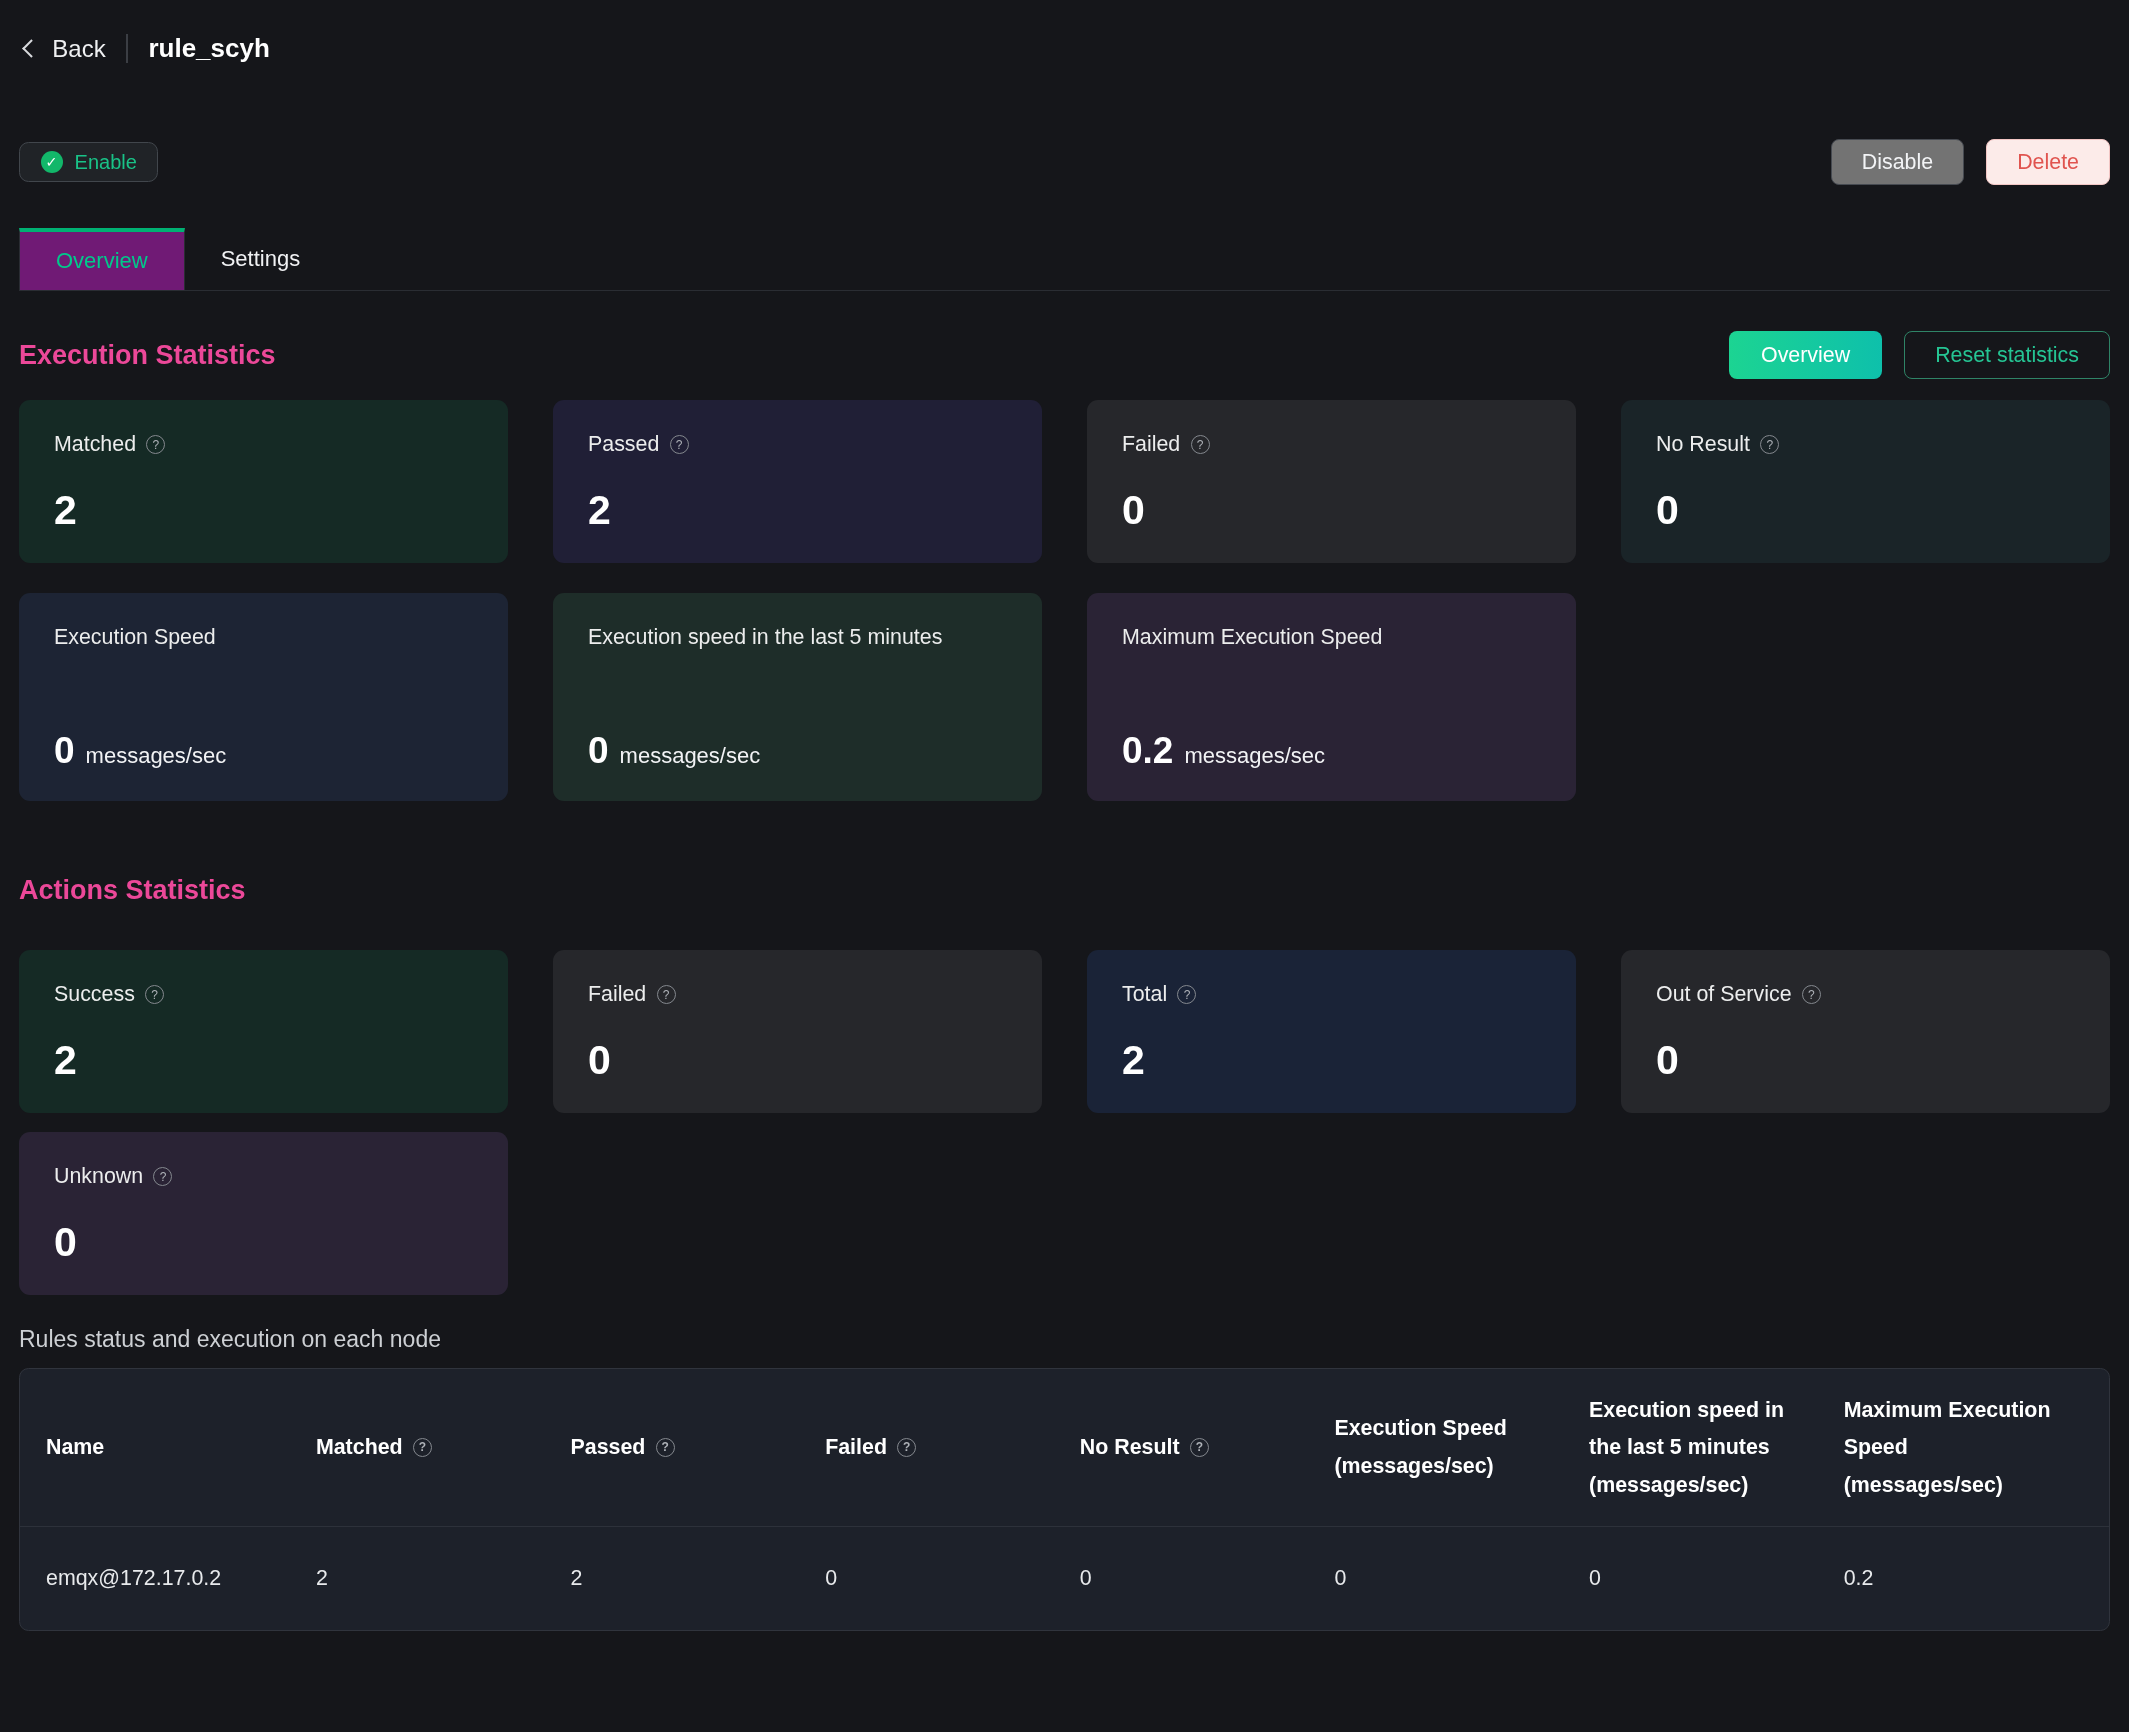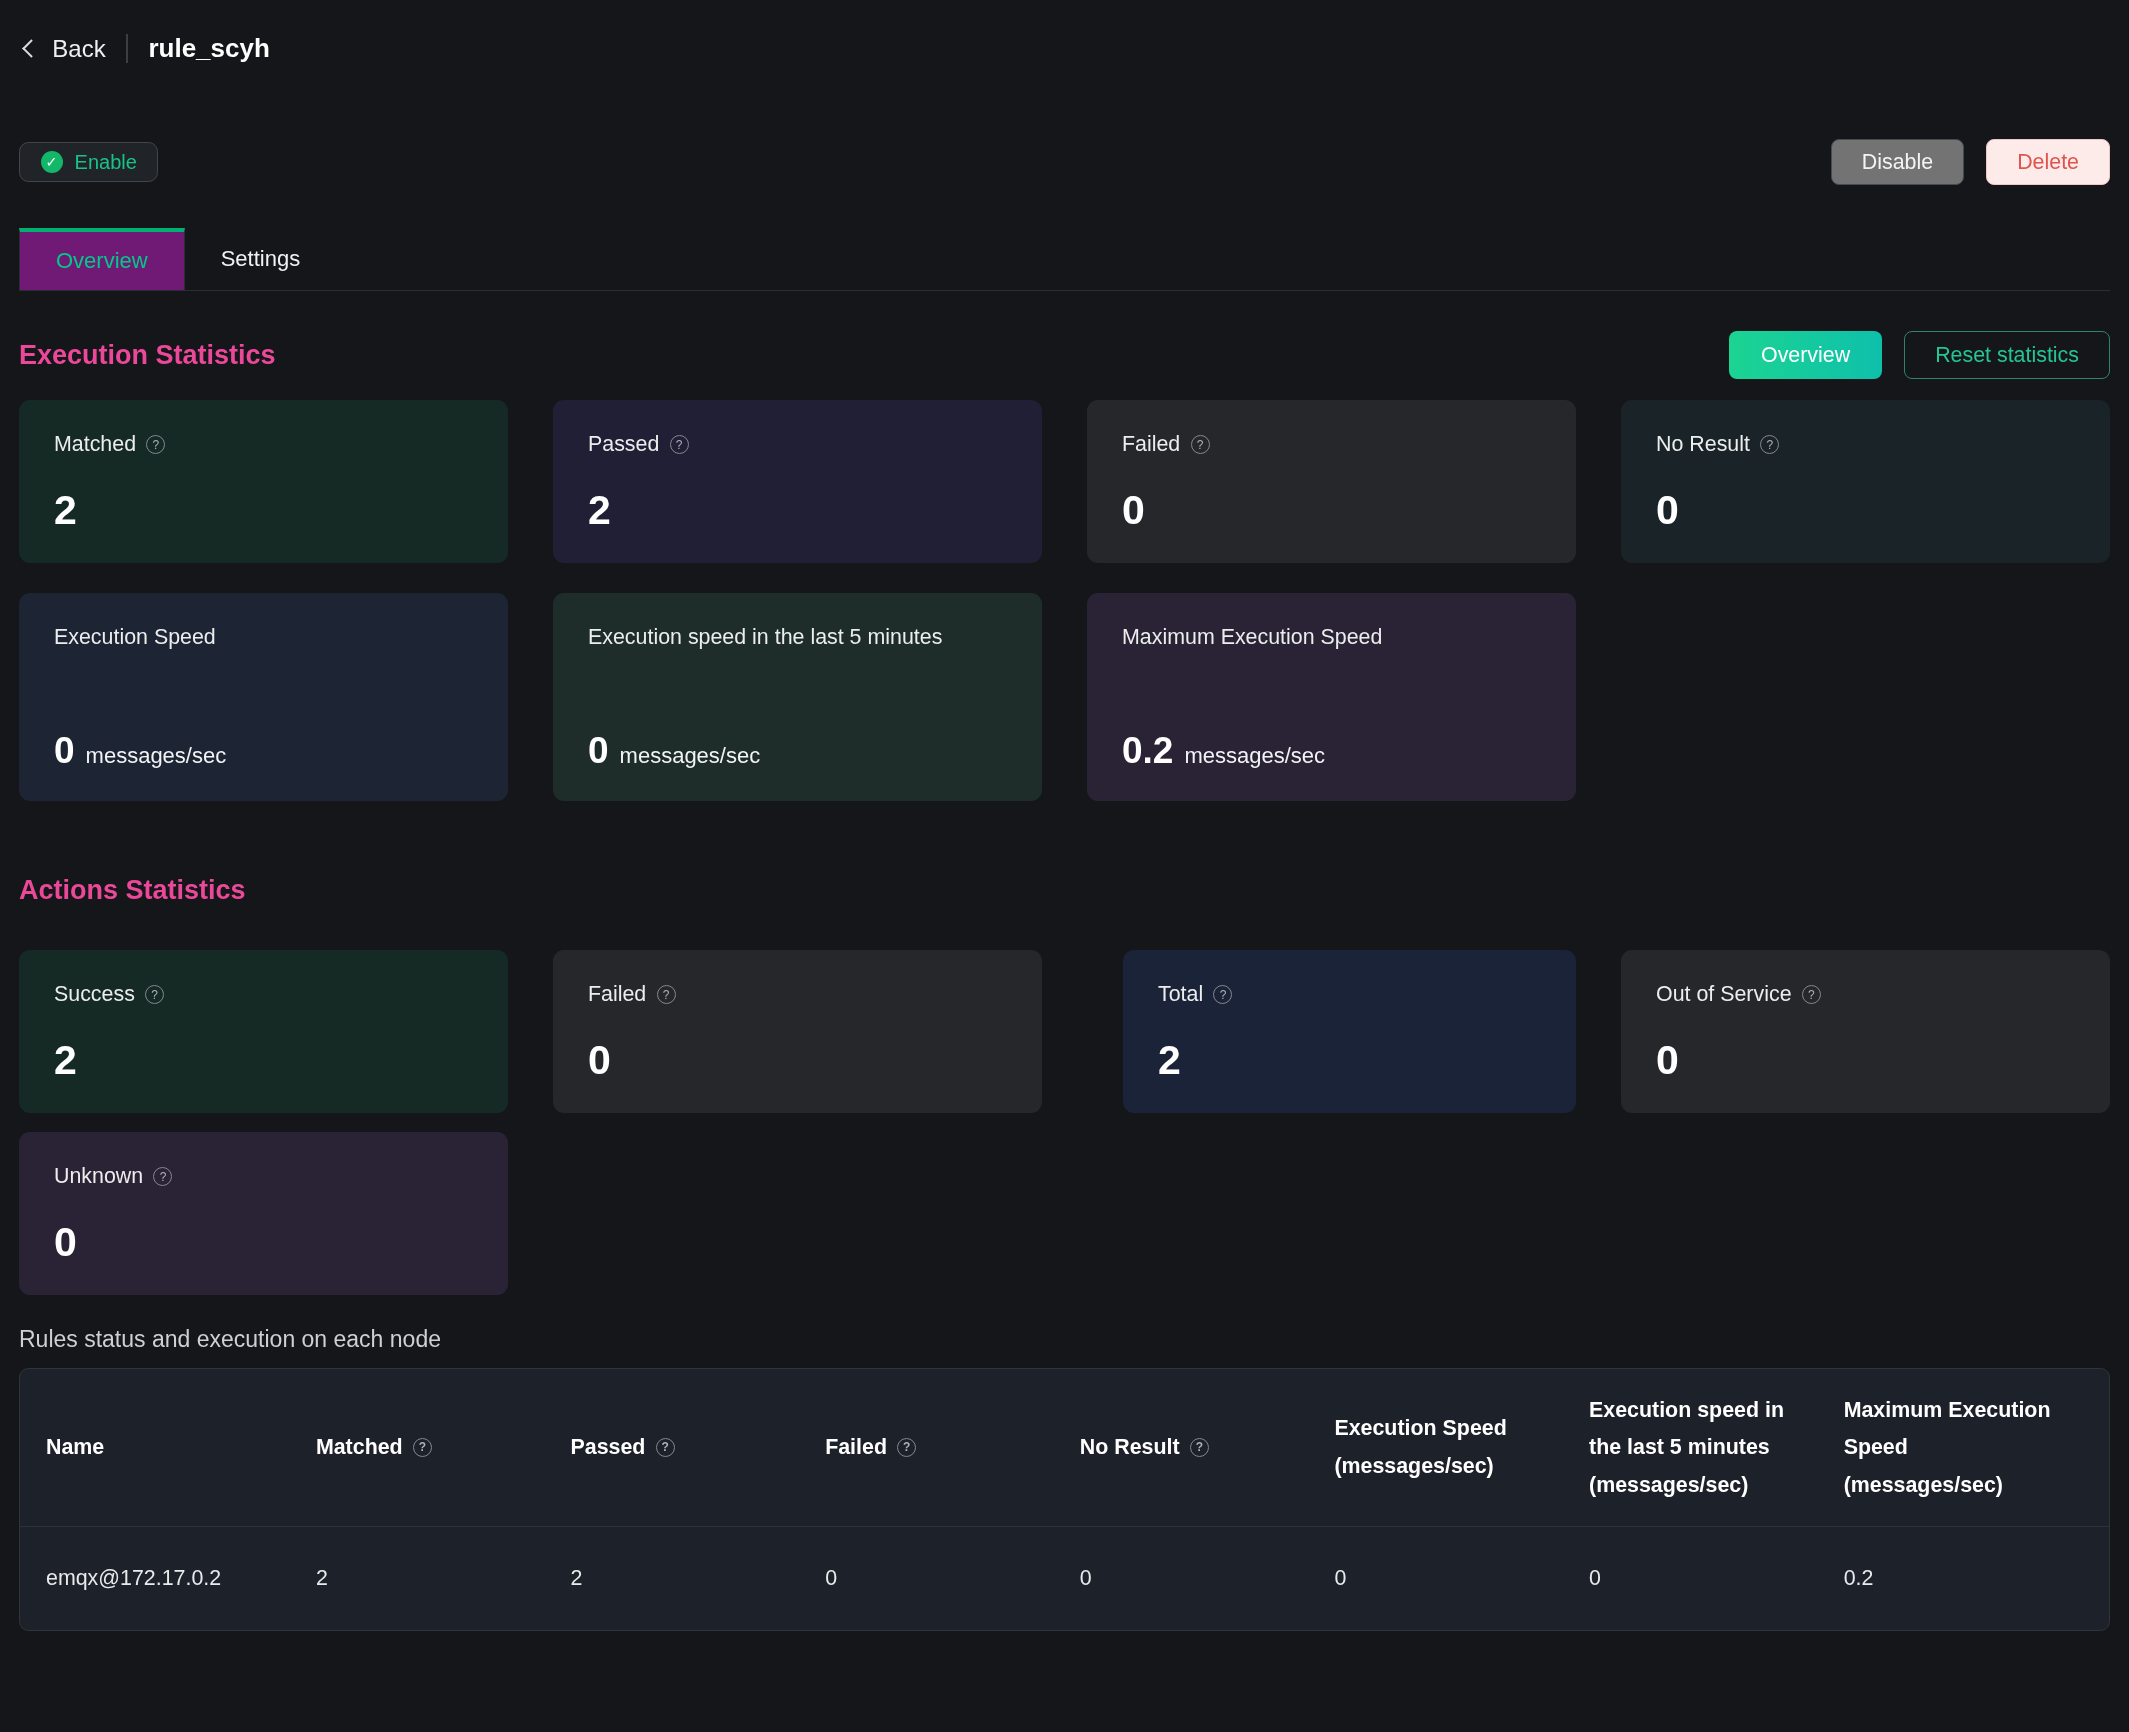--- a/index.html
+++ b/index.html
@@ -47,21 +47,21 @@
   .speed-value { font-size:37px; font-weight:700; color:#ffffff; line-height:1; }
   .speed-unit { font-size:22px; color:#f2f3f5; margin-left:11px; }
 
   .t-green  { background:#152a25; }
   .t-indigo { background:#201f36; }
   .t-gray   { background:#26272b; }
   .t-teal   { background:#1a2428; }
   .t-navy   { background:#1d2434; }
   .t-green2 { background:#1e2d29; }
   .t-purple { background:#2a2335; }
-  .t-navy2  { background:#1a2337;margin-left:36px; }
+  .t-navy2  { background:#1a2337; }
 
   .help-icon { display:inline-flex; align-items:center; justify-content:center; width:19px; height:19px; min-width:19px; border:1.6px solid #84888e; border-radius:50%; font-size:12px; color:#aeb2b8; margin-left:10.3px; }
 
   
   .node-head { margin-top:86px; }
   .node-sub { margin-top:31px; font-size:23px; color:#cdd0d4; }
   .table { margin-top:15px; border:0.8px solid #30343d; border-radius:9.5px; background:#1d212a; overflow:hidden; }
   .thead, .trow { display:grid; grid-template-columns:1.06fr repeat(6,1fr) 0.94fr; padding:0 26px; align-items:center; }
   .thead { min-height:158px; border-bottom:0.8px solid #2d313a; font-weight:700; font-size:21.4px; color:#ffffff; line-height:1.75; }
   .th { padding-right:28.6px; display:block; }

